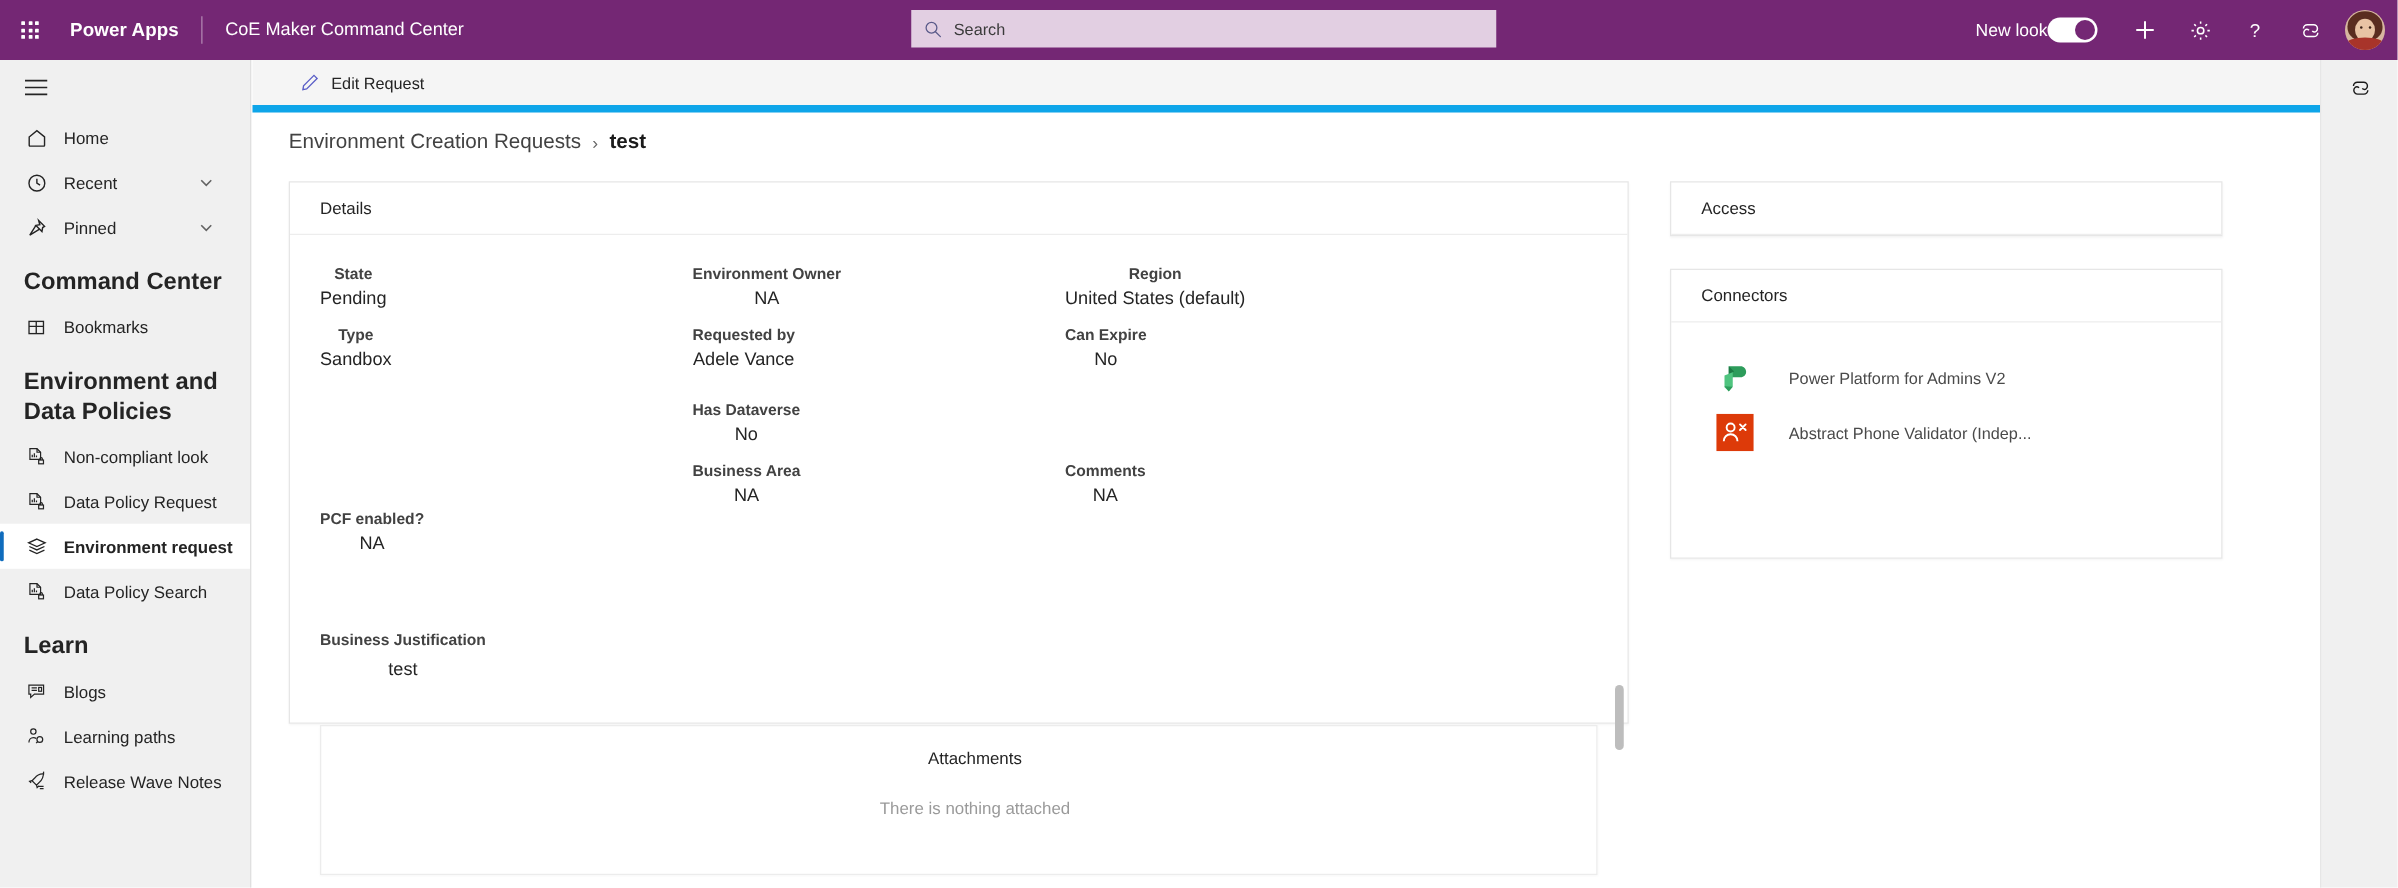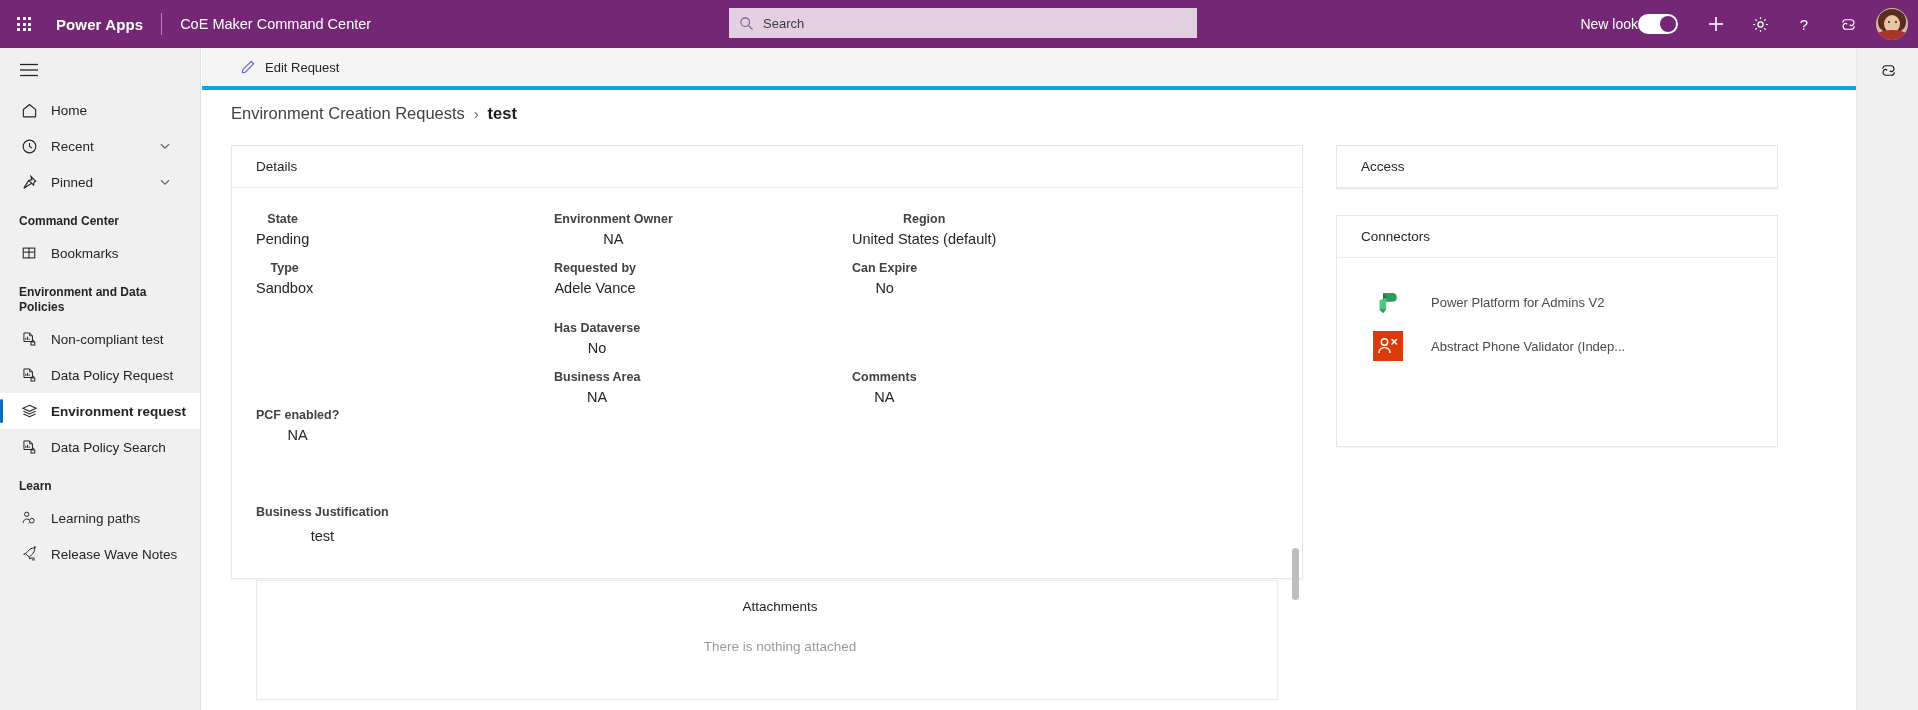--- a/index.html
+++ b/index.html
@@ -109,30 +109,30 @@
   .nav-item .ntext { flex: 1; white-space: nowrap; }
   .nav-item .chev { width: 14px; height: 14px; flex: none; opacity: .8; }
   .nav-item.selected {
     background: #ffffff; font-weight: 600;
   }
   .nav-item.selected::before {
     content: ""; position: absolute; left: 0; top: 6px;
     width: 3px; height: 24px; background: #0f6cbd; border-radius: 2px;
   }
   .nav-group {
-    font-size: 12px; font-weight: bold; color: #242424;
+    font-size: 19px; font-weight: bold; color: #242424;
     padding: 14px 19px 6px 19px; line-height: 1.25;
   }
 
   
   .cmd-bar {
     position: absolute; top: 48px; left: 202px;
     width: 1654px; height: 42px;
     background: #f5f5f5;
-    border-bottom: 4px solid #0ea5e9;
+    border-bottom: 6px solid #0ea5e9;
     display: flex; align-items: center;
     z-index: 10;
   }
   .cmd-btn {
     display: flex; align-items: center;
     height: 34px; padding: 0 12px; margin-left: 26px;
     cursor: pointer; font-size: 13px; color: #242424;
   }
   .cmd-btn .cico { width: 16px; height: 16px; margin-right: 9px; flex: none; }
 
@@ -358,21 +358,21 @@
       <svg width="16" height="16" viewBox="0 0 18 18" fill="none" stroke="#242424" stroke-width="1.1">
         <path d="M3.3 2.2h6.4l3.2 3.2v6.4H3.3z"></path>
           <path d="M9.7 2.2v3.2h3.2"></path>
         <line x1="5.4" y1="10" x2="5.4" y2="7.6"></line>
           <line x1="7.3" y1="10" x2="7.3" y2="6.4"></line>
           <line x1="9.2" y1="10" x2="9.2" y2="8.4"></line>
         <rect x="11.2" y="12.4" width="4.3" height="3.4"></rect>
           <path d="M12.3 12.4v-1.1a1.1 1.1 0 0 1 2.2 0v1.1"></path>
       </svg>
     </span>
-    <span class="ntext">Non-compliant test</span>
+    <span class="ntext">Non-compliant look</span>
   </div>
   <div class="nav-item">
     <span class="nico">
       <svg width="16" height="16" viewBox="0 0 18 18" fill="none" stroke="#242424" stroke-width="1.1">
         <path d="M3.3 2.2h6.4l3.2 3.2v6.4H3.3z"></path>
           <path d="M9.7 2.2v3.2h3.2"></path>
         <line x1="5.4" y1="10" x2="5.4" y2="7.6"></line>
           <line x1="7.3" y1="10" x2="7.3" y2="6.4"></line>
           <line x1="9.2" y1="10" x2="9.2" y2="8.4"></line>
         <rect x="11.2" y="12.4" width="4.3" height="3.4"></rect>
@@ -400,20 +400,31 @@
           <line x1="7.3" y1="10" x2="7.3" y2="6.4"></line>
           <line x1="9.2" y1="10" x2="9.2" y2="8.4"></line>
         <rect x="11.2" y="12.4" width="4.3" height="3.4"></rect>
           <path d="M12.3 12.4v-1.1a1.1 1.1 0 0 1 2.2 0v1.1"></path>
       </svg>
     </span>
     <span class="ntext">Data Policy Search</span>
   </div>
 
   <div class="nav-group">Learn</div>
+  <div class="nav-item">
+    <span class="nico">
+      <svg width="16" height="16" viewBox="0 0 18 18" fill="none" stroke="#242424" stroke-width="1.1">
+        <path d="M2.4 3.4h13.2v8.2H7.4L4 14.6v-3H2.4z"></path>
+        <line x1="4.8" y1="6" x2="9.6" y2="6"></line>
+          <line x1="4.8" y1="8.2" x2="9.6" y2="8.2"></line>
+        <rect x="11.2" y="5.6" width="2.6" height="3.4"></rect>
+      </svg>
+    </span>
+    <span class="ntext">Blogs</span>
+  </div>
   <div class="nav-item">
     <span class="nico">
       <svg width="16" height="16" viewBox="0 0 18 18" fill="none" stroke="#242424" stroke-width="1.1">
         <circle cx="6.4" cy="4.8" r="2.4"></circle>
           <path d="M2.4 14.6c0-2.6 1.8-4.4 4-4.4 1 0 1.9.3 2.6.9"></path>
         <circle cx="12.2" cy="12" r="2.6"></circle>
           <path d="M10.2 13.9l-1.3 1.3"></path>
       </svg>
     </span>
     <span class="ntext">Learning paths</span>

